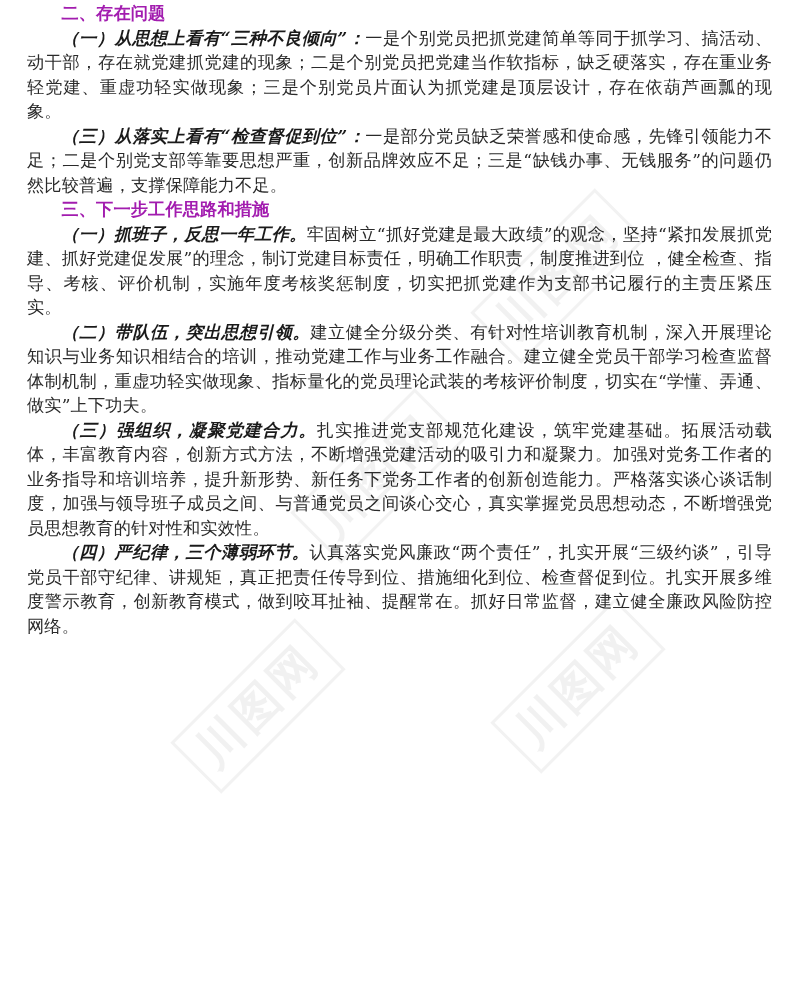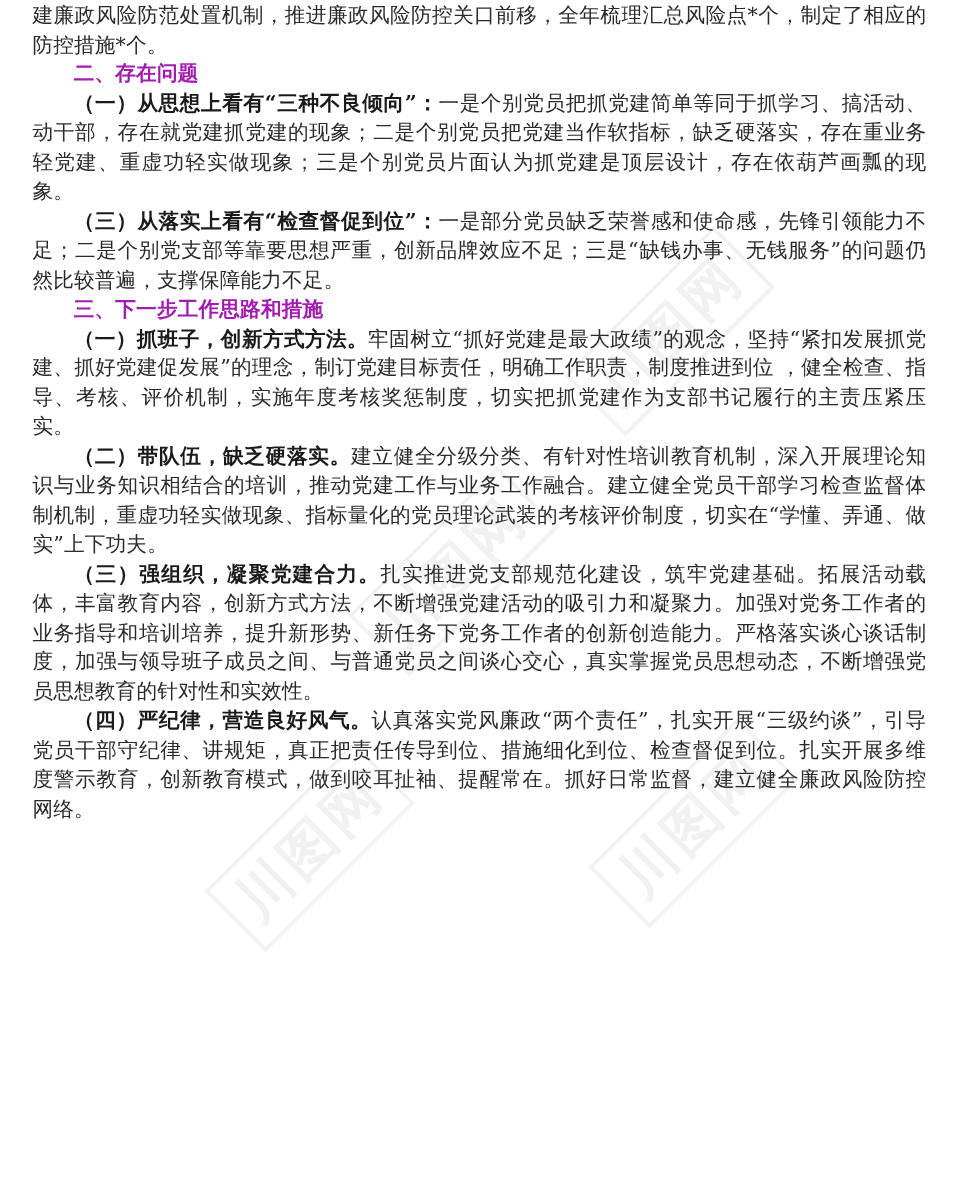--- a/index.html
+++ b/index.html
@@ -7,43 +7,42 @@
   .page {
     position: absolute; left: 27px; top: 1px; width: 745px;
     font-family: "DejaVu Serif", "Liberation Serif", serif;
     font-size: 17.2px; line-height: 24.5px; color: #2a2a2a;
     text-align: justify; text-justify: inter-character;
     letter-spacing: 0.15px;
   }
   .page p { margin: 0; }
   .indent { text-indent: 2em; }
   .heading { text-indent: 2em; font-weight: bold; color: #a21caf; }
-  .lead { font-weight: bold; color: #1a1a1a; }
+  .lead { font-weight: bold; color: #1a1a1a; font-style: italic; }
   .watermark {
     position: absolute; pointer-events: none;
     color: rgba(150,150,150,0.13); font-family: "DejaVu Sans", sans-serif;
     font-size: 46px; font-weight: bold; transform: rotate(-45deg);
     border: 3px solid rgba(150,150,150,0.12); padding: 2px 10px; letter-spacing: 4px;
   }
 </style>
 </head>
 <body>
 
 <div class="watermark" style="left:470px; top:240px;">川图网</div>
 <div class="watermark" style="left:290px; top:440px;">川图网</div>
 <div class="watermark" style="left:490px; top:650px;">川图网</div>
 <div class="watermark" style="left:170px; top:670px;">川图网</div>
 
 <div class="page">
-  <p>建廉政风险防范处置机制，推进廉政风险防控关口前移，全年梳理汇总风险点*个，制定了相应的防控措施*个。</p>
 
   <p class="heading">二、存在问题</p>
 
   <p class="indent"><span class="lead">（一）从思想上看有“三种不良倾向”：</span><span>一是个别党员把抓党建简单等同于抓学习、搞活动、动干部，存在就党建抓党建的现象；二是个别党员把党建当作软指标，缺乏硬落实，存在重业务轻党建、重虚功轻实做现象；三是个别党员片面认为抓党建是顶层设计，存在依葫芦画瓢的现象。</span></p>
   <p class="indent"><span class="lead">（三）从落实上看有“检查督促到位”：</span><span>一是部分党员缺乏荣誉感和使命感，先锋引领能力不足；二是个别党支部等靠要思想严重，创新品牌效应不足；三是“缺钱办事、无钱服务”的问题仍然比较普遍，支撑保障能力不足。</span></p>
 
   <p class="heading">三、下一步工作思路和措施</p>
 
-  <p class="indent"><span class="lead">（一）抓班子，创新方式方法。</span><span>牢固树立“抓好党建是最大政绩”的观念，坚持“紧扣发展抓党建、抓好党建促发展”的理念，制订党建目标责任，明确工作职责，制度推进到位 ，健全检查、指导、考核、评价机制，实施年度考核奖惩制度，切实把抓党建作为支部书记履行的主责压紧压实。</span></p>
-  <p class="indent"><span class="lead">（二）带队伍，缺乏硬落实。</span><span>建立健全分级分类、有针对性培训教育机制，深入开展理论知识与业务知识相结合的培训，推动党建工作与业务工作融合。建立健全党员干部学习检查监督体制机制，重虚功轻实做现象、指标量化的党员理论武装的考核评价制度，切实在“学懂、弄通、做实”上下功夫。</span></p>
+  <p class="indent"><span class="lead">（一）抓班子，反思一年工作。</span><span>牢固树立“抓好党建是最大政绩”的观念，坚持“紧扣发展抓党建、抓好党建促发展”的理念，制订党建目标责任，明确工作职责，制度推进到位 ，健全检查、指导、考核、评价机制，实施年度考核奖惩制度，切实把抓党建作为支部书记履行的主责压紧压实。</span></p>
+  <p class="indent"><span class="lead">（二）带队伍，突出思想引领。</span><span>建立健全分级分类、有针对性培训教育机制，深入开展理论知识与业务知识相结合的培训，推动党建工作与业务工作融合。建立健全党员干部学习检查监督体制机制，重虚功轻实做现象、指标量化的党员理论武装的考核评价制度，切实在“学懂、弄通、做实”上下功夫。</span></p>
   <p class="indent"><span class="lead">（三）强组织，凝聚党建合力。</span><span>扎实推进党支部规范化建设，筑牢党建基础。拓展活动载体，丰富教育内容，创新方式方法，不断增强党建活动的吸引力和凝聚力。加强对党务工作者的业务指导和培训培养，提升新形势、新任务下党务工作者的创新创造能力。严格落实谈心谈话制度，加强与领导班子成员之间、与普通党员之间谈心交心，真实掌握党员思想动态，不断增强党员思想教育的针对性和实效性。</span></p>
-  <p class="indent"><span class="lead">（四）严纪律，营造良好风气。</span><span>认真落实党风廉政“两个责任”，扎实开展“三级约谈”，引导党员干部守纪律、讲规矩，真正把责任传导到位、措施细化到位、检查督促到位。扎实开展多维度警示教育，创新教育模式，做到咬耳扯袖、提醒常在。抓好日常监督，建立健全廉政风险防控网络。</span></p>
+  <p class="indent"><span class="lead">（四）严纪律，三个薄弱环节。</span><span>认真落实党风廉政“两个责任”，扎实开展“三级约谈”，引导党员干部守纪律、讲规矩，真正把责任传导到位、措施细化到位、检查督促到位。扎实开展多维度警示教育，创新教育模式，做到咬耳扯袖、提醒常在。抓好日常监督，建立健全廉政风险防控网络。</span></p>
 </div>
 
 </body></html>

